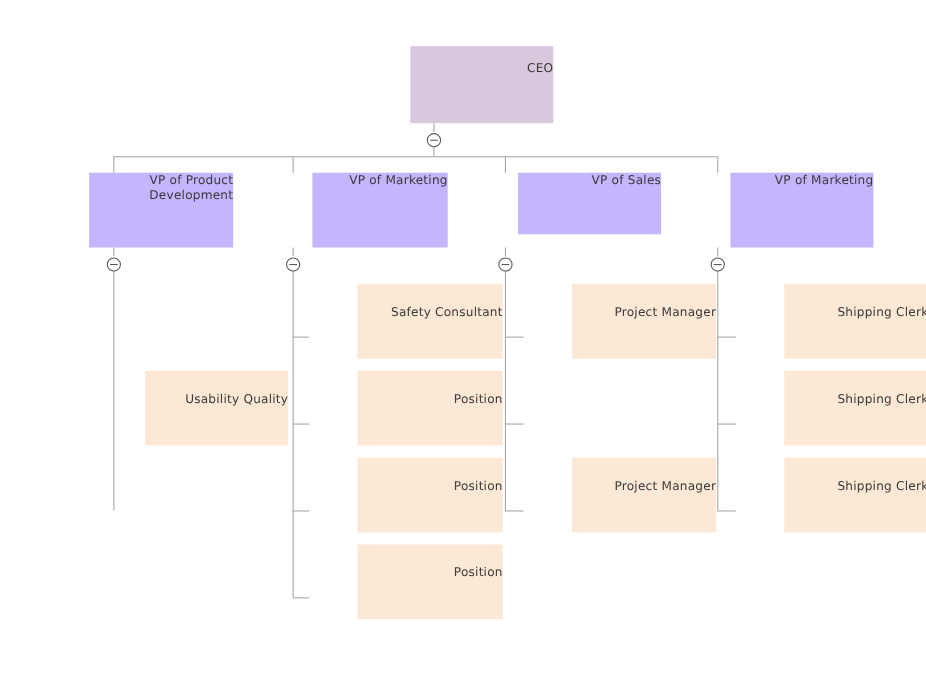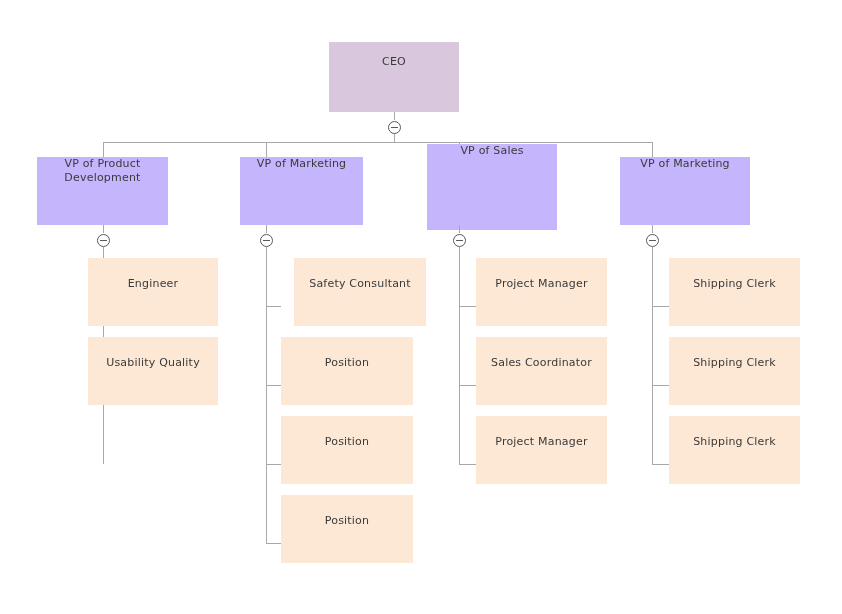--- a/index.html
+++ b/index.html
@@ -17,26 +17,27 @@
     position: relative;
     width: 842px;
     height: 614px;
     background: #ffffff;
   }
 
   
   .node {
     position: absolute;
     box-sizing: border-box;
-    text-align: center;
+    text-align: right;
     color: #3a3a3a;
     font-size: 11px;
     line-height: 14px;
     letter-spacing: 0.2px;
     overflow: hidden;
+    margin-left: 44px;
   }
   .node .node-label {
     display: block;
     width: 100%;
   }
 
   .node-ceo {
     background: #d9c8dd;
     padding-top: 13px;
   }
@@ -88,66 +89,60 @@
     <div class="line line-v" style="left: 394px; top: 134px; height: 8px;"></div>
     <div class="line line-h" style="left: 103px; top: 142px; width: 549px;"></div>
     <div class="line line-v" style="left: 103px; top: 142px; height: 15px;"></div>
     <div class="node node-vp" style="left: 37px; top: 157px; width: 131px; height: 68px;">
       <span class="node-label">VP of Product Development</span>
     </div>
     <div class="line line-v" style="left: 103px; top: 225px; height: 8px;"></div>
     <div class="toggle" style="left: 96.5px; top: 233.5px;"></div>
     <div class="line line-v" style="left: 103px; top: 247px; height: 217px;"></div>
     <div class="line line-h" style="left: 103px; top: 306px;"></div>
-    <div class="node node-leaf" style="left: 88px; top: 258px; width: 130px; height: 68px;">
-      <span class="node-label">Engineer</span>
-    </div>
     <div class="line line-h" style="left: 103px; top: 385px;"></div>
     <div class="node node-leaf" style="left: 88px; top: 337px; width: 130px; height: 68px;">
       <span class="node-label">Usability Quality</span>
     </div>
     <div class="line line-h" style="left: 103px; top: 464px;"></div>
     <div class="line line-v" style="left: 266px; top: 142px; height: 15px;"></div>
     <div class="node node-vp" style="left: 240px; top: 157px; width: 123px; height: 68px;">
       <span class="node-label">VP of Marketing</span>
     </div>
     <div class="line line-v" style="left: 266px; top: 225px; height: 8px;"></div>
     <div class="toggle" style="left: 259.5px; top: 233.5px;"></div>
     <div class="line line-v" style="left: 266px; top: 247px; height: 296px;"></div>
     <div class="line line-h" style="left: 266px; top: 306px; width: 15px;"></div>
-    <div class="node node-leaf" style="left: 294px; top: 258px; width: 132px; height: 68px;">
+    <div class="node node-leaf" style="left: 281px; top: 258px; width: 132px; height: 68px;">
       <span class="node-label">Safety Consultant</span>
     </div>
     <div class="line line-h" style="left: 266px; top: 385px; width: 15px;"></div>
     <div class="node node-leaf" style="left: 281px; top: 337px; width: 132px; height: 68px;">
       <span class="node-label">Position</span>
     </div>
     <div class="line line-h" style="left: 266px; top: 464px; width: 15px;"></div>
     <div class="node node-leaf" style="left: 281px; top: 416px; width: 132px; height: 68px;">
       <span class="node-label">Position</span>
     </div>
     <div class="line line-h" style="left: 266px; top: 543px; width: 15px;"></div>
     <div class="node node-leaf" style="left: 281px; top: 495px; width: 132px; height: 68px;">
       <span class="node-label">Position</span>
     </div>
     <div class="line line-v" style="left: 459px; top: 142px; height: 15px;"></div>
-    <div class="node node-vp" style="left: 427px; top: 144px; width: 130px; height: 86px;">
+    <div class="node node-vp" style="left: 427px; top: 157px; width: 130px; height: 56px;">
       <span class="node-label">VP of Sales</span>
     </div>
     <div class="line line-v" style="left: 459px; top: 225px; height: 8px;"></div>
     <div class="toggle" style="left: 452.5px; top: 233.5px;"></div>
     <div class="line line-v" style="left: 459px; top: 247px; height: 217px;"></div>
     <div class="line line-h" style="left: 459px; top: 306px; width: 17px;"></div>
     <div class="node node-leaf" style="left: 476px; top: 258px; width: 131px; height: 68px;">
       <span class="node-label">Project Manager</span>
     </div>
     <div class="line line-h" style="left: 459px; top: 385px; width: 17px;"></div>
-    <div class="node node-leaf" style="left: 476px; top: 337px; width: 131px; height: 68px;">
-      <span class="node-label">Sales Coordinator</span>
-    </div>
     <div class="line line-h" style="left: 459px; top: 464px; width: 17px;"></div>
     <div class="node node-leaf" style="left: 476px; top: 416px; width: 131px; height: 68px;">
       <span class="node-label">Project Manager</span>
     </div>
     <div class="line line-v" style="left: 652px; top: 142px; height: 15px;"></div>
     <div class="node node-vp" style="left: 620px; top: 157px; width: 130px; height: 68px;">
       <span class="node-label">VP of Marketing</span>
     </div>
     <div class="line line-v" style="left: 652px; top: 225px; height: 8px;"></div>
     <div class="toggle" style="left: 645.5px; top: 233.5px;"></div>

